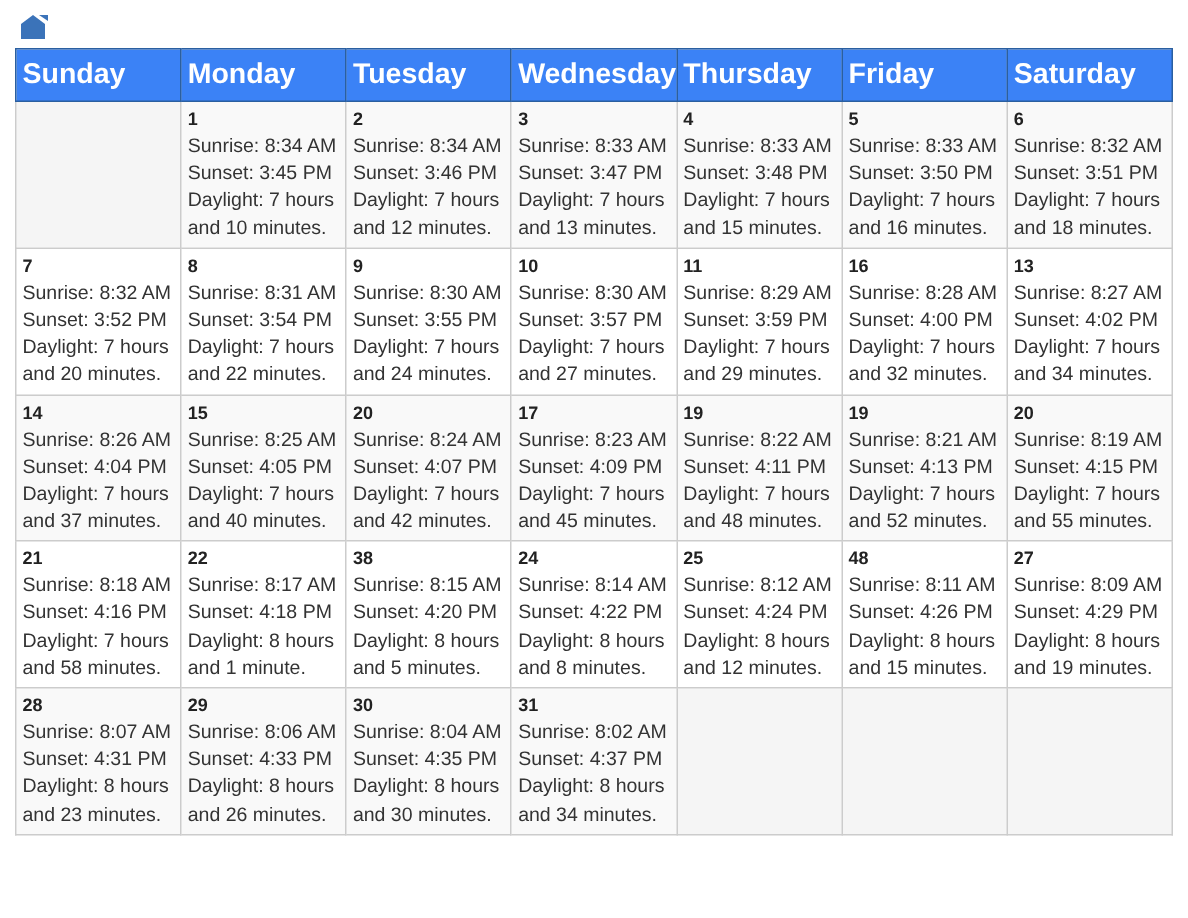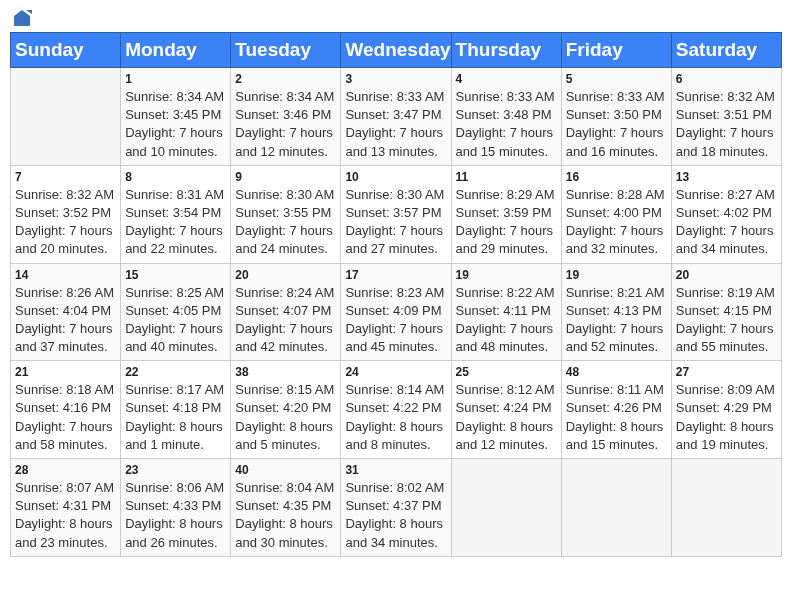--- a/index.html
+++ b/index.html
@@ -241,25 +241,25 @@
           <span class="day-number">27</span>
           <div class="day-info">Sunrise: 8:09 AM<br>Sunset: 4:29 PM<br>Daylight: 8 hours<br>and 19 minutes.</div>
         </td>
       </tr>
       <tr>
         <td>
           <span class="day-number">28</span>
           <div class="day-info">Sunrise: 8:07 AM<br>Sunset: 4:31 PM<br>Daylight: 8 hours<br>and 23 minutes.</div>
         </td>
         <td>
-          <span class="day-number">23</span>
+          <span class="day-number">29</span>
           <div class="day-info">Sunrise: 8:06 AM<br>Sunset: 4:33 PM<br>Daylight: 8 hours<br>and 26 minutes.</div>
         </td>
         <td>
-          <span class="day-number">40</span>
+          <span class="day-number">30</span>
           <div class="day-info">Sunrise: 8:04 AM<br>Sunset: 4:35 PM<br>Daylight: 8 hours<br>and 30 minutes.</div>
         </td>
         <td>
           <span class="day-number">31</span>
           <div class="day-info">Sunrise: 8:02 AM<br>Sunset: 4:37 PM<br>Daylight: 8 hours<br>and 34 minutes.</div>
         </td>
         <td class="empty-cell"></td>
         <td class="empty-cell"></td>
         <td class="empty-cell"></td>
       </tr>

